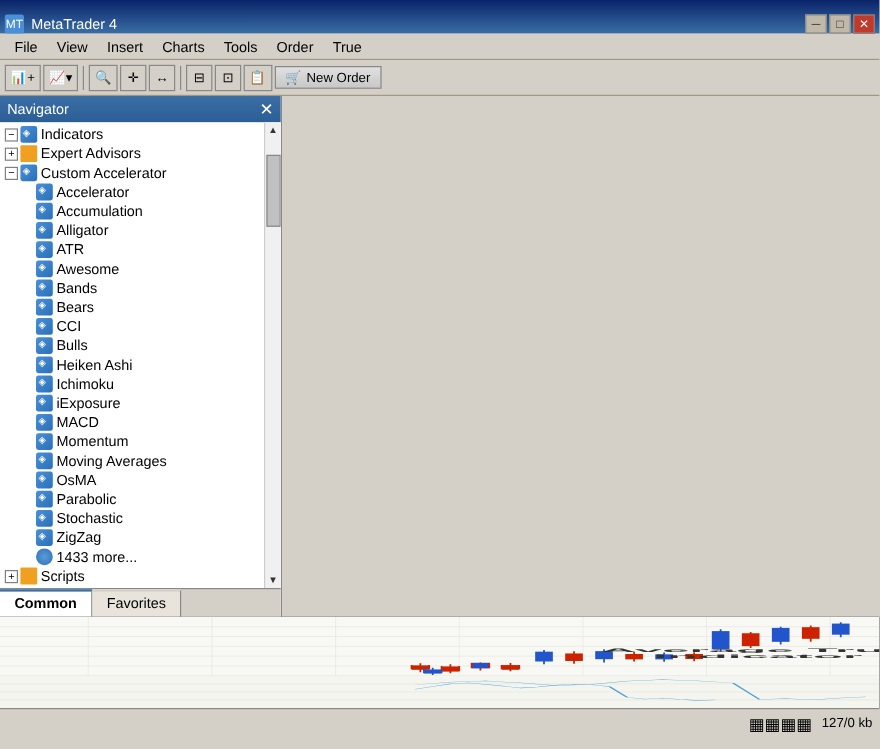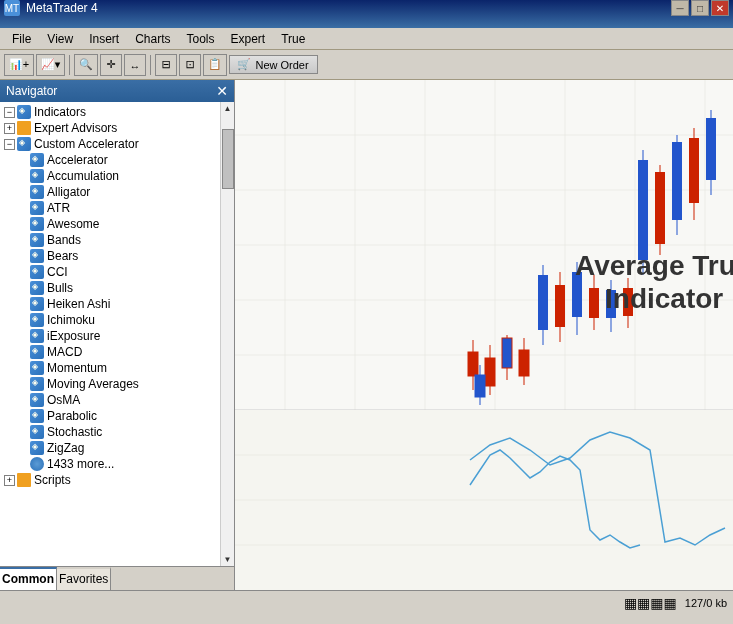--- a/index.html
+++ b/index.html
@@ -3,21 +3,21 @@
   <meta charset="utf-8">
   <style>
     * { margin: 0; padding: 0; box-sizing: border-box; }
     body { width: 733px; height: 624px; font-family: 'Segoe UI', Tahoma, sans-serif; font-size: 12px; background: #d4d0c8; overflow: hidden; }
 
     
     .title-bar {
       background: linear-gradient(to bottom, #0a246a, #3a6ea5);
       height: 28px;
       display: flex;
-      align-items: flex-start;
+      align-items: flex-end;
       justify-content: space-between;
       padding: 0 4px;
       color: white;
     }
     .title-bar-left { display: flex; align-items: center; gap: 6px; }
     .title-bar-icon { width: 16px; height: 16px; background: #4a90d9; border-radius: 2px; display: flex; align-items: center; justify-content: center; font-size: 10px; color: white; }
     .title-bar-text { font-size: 12px; font-weight: normal; color: white; }
     .title-bar-controls { display: flex; gap: 2px; }
     .tb-btn {
       width: 18px; height: 16px; background: #c0b8a8; border: 1px solid #888; font-size: 10px;
@@ -60,20 +60,21 @@
     .new-order-btn {
       background: linear-gradient(to bottom, #e0e0e0, #c8c8c8);
       border: 1px solid #888; padding: 2px 8px; cursor: pointer; font-size: 11px;
       display: flex; align-items: center; gap: 4px;
     }
 
     
     .main-area {
       display: flex;
       height: calc(624px - 28px - 22px - 30px - 24px - 28px);
+      flex-direction: column;
     }
 
     
     .navigator {
       width: 235px;
       background: #ffffff;
       border-right: 1px solid #888;
       display: flex;
       flex-direction: column;
       overflow: hidden;
@@ -130,21 +131,21 @@
     }
 
     
     .tab-bar {
       display: flex;
       background: #d4d0c8;
       border-top: 1px solid #888;
       height: 24px;
     }
     .tab-item {
-      padding: 3px 2px;
+      padding: 3px 12px;
       cursor: pointer;
       border-right: 1px solid #888;
       font-size: 12px;
       background: #e8e4dc;
       border-top: 2px solid #d4d0c8;
     }
     .tab-item.active {
       background: #ffffff;
       border-top: 2px solid #3a6ea5;
       font-weight: bold;
@@ -226,21 +227,21 @@
     <div class="tb-btn close">✕</div>
   </div>
 </div>
 
 <div class="menu-bar">
   <span class="menu-item">File</span>
   <span class="menu-item">View</span>
   <span class="menu-item">Insert</span>
   <span class="menu-item">Charts</span>
   <span class="menu-item">Tools</span>
-  <span class="menu-item">Expert</span>
+  <span class="menu-item">Order</span>
   <span class="menu-item">True</span>
 </div>
 
 <div class="toolbar">
   <div class="tool-btn">📊+</div>
   <div class="tool-btn">📈▾</div>
   <div class="tool-separator"></div>
   <div class="tool-btn">🔍</div>
   <div class="tool-btn">✛</div>
   <div class="tool-btn">↔</div>

